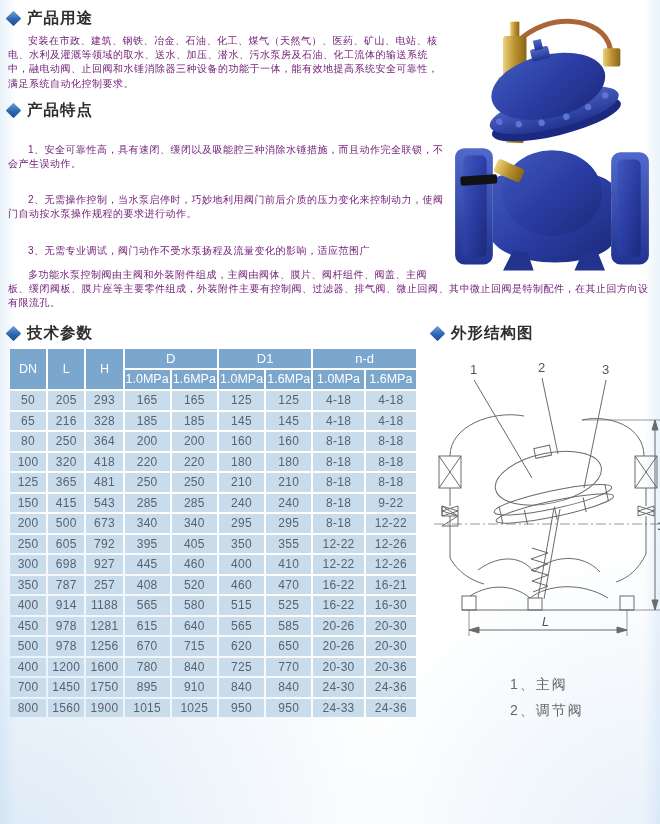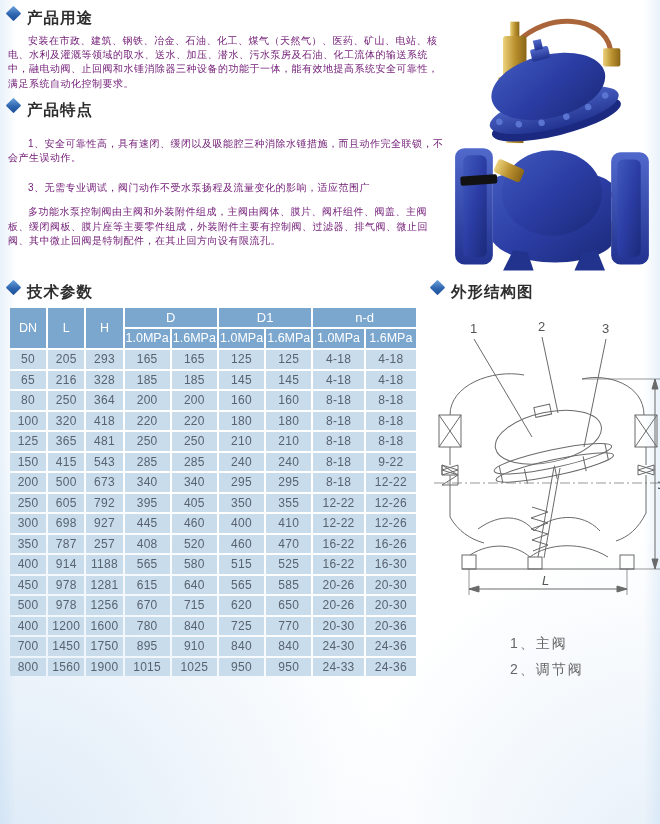--- a/index.html
+++ b/index.html
@@ -7,27 +7,27 @@
     width:660px;height:824px;overflow:hidden;
     font-family:"Liberation Sans","DejaVu Sans",sans-serif;
     background:
       radial-gradient(circle at 0% 105%, rgba(185,212,238,.50), rgba(185,212,238,0) 38%),
       radial-gradient(circle at 100% 105%, rgba(185,212,238,.35), rgba(185,212,238,0) 30%),
       linear-gradient(90deg, rgba(205,225,244,.45) 0%, rgba(255,255,255,0) 2.5%, rgba(255,255,255,0) 97.5%, rgba(205,225,244,.45) 100%),
       #ffffff;
     color:#6f6f6f;
   }
   .page{position:relative;width:660px;height:824px;box-sizing:border-box;padding:4px 6px 0 8px;}
-  .sec-head{display:flex;gap:8px;margin:4px 0 2px 0;}
+  .sec-head{display:flex;align-items:center;gap:8px;margin:4px 0 2px 0;}
   .diamond{width:11px;height:11px;flex:0 0 11px;transform:rotate(45deg);
     background:linear-gradient(135deg,#6ea4dd 0%,#2f66b0 55%,#1c4f97 100%);
     border-radius:1px;}
   .sec-title{font-size:15.5px;font-weight:bold;color:#2e2e2e;letter-spacing:1px;}
   .para{font-size:10px;line-height:1.42;color:#701a75;text-indent:2em;margin:5px 0 9px 0;letter-spacing:.5px;}
-  .feat{margin:16px 0 10px 0;}
+  .feat{margin:22px 0 10px 0;}
   .photo-float{float:right;width:204px;height:268px;margin:2px 0 4px 6px;}
   .cols{display:flex;clear:both;margin-top:4px;}
   .col-left{width:414px;flex:0 0 414px;}
   .col-right{flex:1;padding-left:10px;}
   table.params{border-collapse:separate;border-spacing:2px;width:410px;margin-top:3px;}
   table.params th{
     background:#7ba6ce;color:#ffffff;font-weight:normal;
     font-size:12.5px;line-height:15px;padding:2px 0;text-align:center;}
   table.params th.grp{font-size:13px;}
   table.params td{
@@ -105,20 +105,21 @@
     <span class="diamond"></span>
     <span class="sec-title">产品用途</span>
   </div>
   <p class="para">安装在市政、建筑、钢铁、冶金、石油、化工、煤气（天然气）、医药、矿山、电站、核电、水利及灌溉等领域的取水、送水、加压、潜水、污水泵房及石油、化工流体的输送系统中，融电动阀、止回阀和水锤消除器三种设备的功能于一体，能有效地提高系统安全可靠性，满足系统自动化控制要求。</p>
 
   <div class="sec-head">
     <span class="diamond"></span>
     <span class="sec-title">产品特点</span>
   </div>
   <p class="para feat">1、安全可靠性高，具有速闭、缓闭以及吸能腔三种消除水锤措施，而且动作完全联锁，不会产生误动作。</p>
+  <p class="para feat">2、无需操作控制，当水泵启停时，巧妙地利用阀门前后介质的压力变化来控制动力，使阀门自动按水泵操作规程的要求进行动作。</p>
   <p class="para feat">3、无需专业调试，阀门动作不受水泵扬程及流量变化的影响，适应范围广</p>
 
   <p class="para">多功能水泵控制阀由主阀和外装附件组成，主阀由阀体、膜片、阀杆组件、阀盖、主阀板、缓闭阀板、膜片座等主要零件组成，外装附件主要有控制阀、过滤器、排气阀、微止回阀、其中微止回阀是特制配件，在其止回方向设有限流孔。</p>
 
   <div class="cols">
 
     <div class="col-left">
       <div class="sec-head">
         <span class="diamond"></span>
         <span class="sec-title">技术参数</span>
@@ -255,21 +256,21 @@
             </tr>
             <tr>
               <td>350</td>
               <td>787</td>
               <td>257</td>
               <td>408</td>
               <td>520</td>
               <td>460</td>
               <td>470</td>
               <td>16-22</td>
-              <td>16-26</td>
+              <td>16-21</td>
             </tr>
             <tr>
               <td>400</td>
               <td>914</td>
               <td>1188</td>
               <td>565</td>
               <td>580</td>
               <td>515</td>
               <td>525</td>
               <td>16-22</td>

